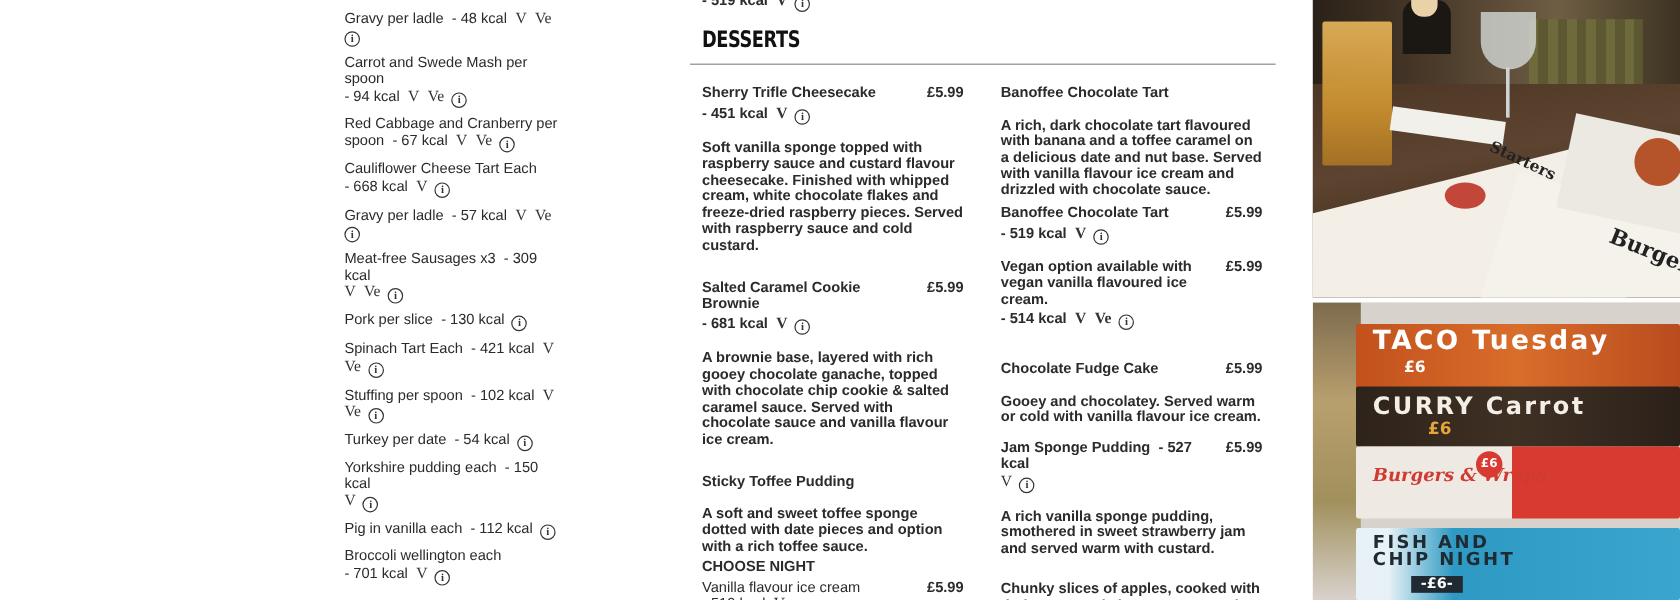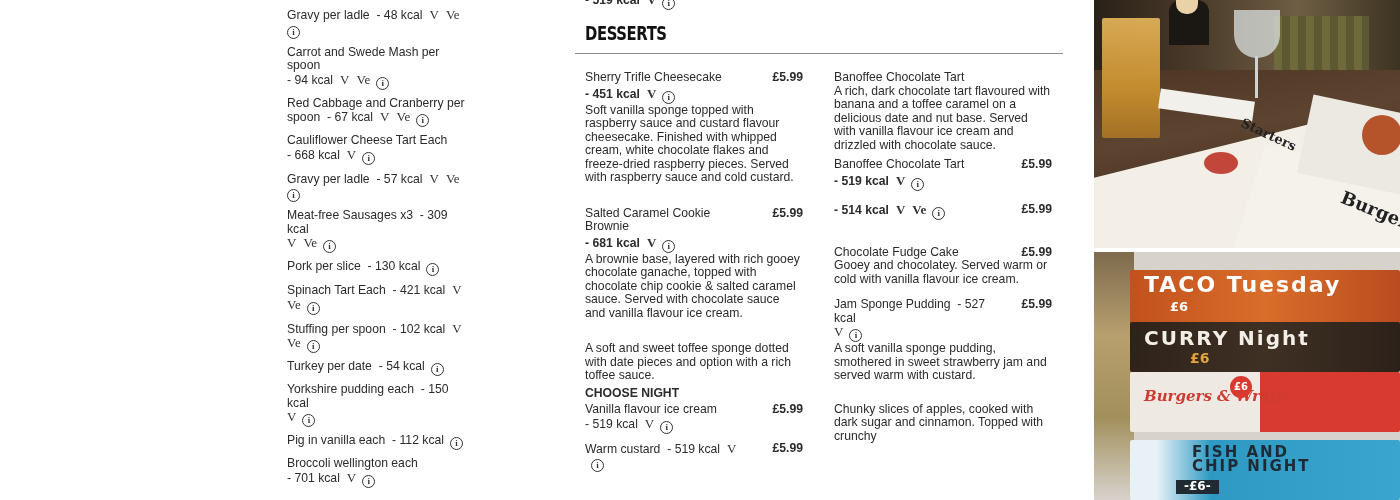--- a/index.html
+++ b/index.html
@@ -13,24 +13,24 @@
   .info { display: inline-block; width: 13px; height: 13px; border: 1.2px solid #333; border-radius: 50%; font-family: "Liberation Serif", serif; font-size: 9px; line-height: 11px; text-align: center; margin-left: 6px; vertical-align: -2px; color: #333; font-weight: bold; }
   .info.first { margin-left: 0; }
   .top-stub { position: absolute; left: 585px; top: -7px; font-weight: bold; font-size: 12.2px; }
   .section-title { position: absolute; left: 585px; top: 27px; font-family: "DejaVu Sans", sans-serif; font-weight: bold; font-size: 19px; letter-spacing: -0.5px; transform: scaleX(0.78); transform-origin: left; color: #111; }
   .section-rule { position: absolute; left: 575px; top: 53px; width: 488px; height: 1px; background: #8c8c8c; }
 
   .mcol { position: absolute; width: 218px; }
   .mcol-a { left: 585px; top: 71px; }
   .mcol-b { left: 834px; top: 71px; }
   .dish { position: relative; margin-bottom: 12px; }
-  .dish .title { font-weight: normal; display: block; padding-right: 48px; }
+  .dish .title { font-weight: bold; display: block; padding-right: 48px; }
   .dish .price { position: absolute; right: 0; top: 0; font-weight: bold; }
   .dish .kline { font-weight: bold; display: block; margin-top: 2px; }
-  .dish .desc { display: block; margin-top: 0; font-weight: normal; }
+  .dish .desc { display: block; margin-top: 13px; font-weight: bold; }
   .choose { font-weight: bold; margin: 4px 0 3px; display: block; }
   .opt { position: relative; padding-right: 48px; margin-bottom: 8px; }
   .opt .price { position: absolute; right: 0; top: 0; font-weight: bold; }
 
   .photo1 { position: absolute; left: 1094px; top: 0; width: 306px; height: 248px; overflow: hidden; background: linear-gradient(160deg, #3b2e22 0%, #5a4632 30%, #4a3626 55%, #6b5846 75%, #3a2b1f 100%); }
   .photo2 { position: absolute; left: 1094px; top: 252px; width: 306px; height: 248px; overflow: hidden; background: #d8d2cc; }
   .band { position: absolute; left: 36px; width: 270px; border-radius: 2px; color: #fff; font-weight: bold; font-family: "DejaVu Sans", sans-serif; }
   .band .big { position: absolute; left: 14px; font-size: 22px; letter-spacing: 2px; }
   .band .price6 { position: absolute; font-size: 16px; }
   .band-taco { top: 18px; height: 60px; background: linear-gradient(90deg, #c2511d, #d96d2a, #b84c1f); }
@@ -97,20 +97,21 @@
     <span class="kline"><span>- 451 kcal</span><span class="diet">V</span><span class="info">i</span></span>
     <span class="desc">Soft vanilla sponge topped with raspberry sauce and custard flavour cheesecake. Finished with whipped cream, white chocolate flakes and freeze-dried raspberry pieces. Served with raspberry sauce and cold custard.</span>
   </div>
   <div class="dish" style="margin-top:22px">
     <span class="title">Salted Caramel Cookie Brownie</span>
     <span class="price">£5.99</span>
     <span class="kline"><span>- 681 kcal</span><span class="diet">V</span><span class="info">i</span></span>
     <span class="desc">A brownie base, layered with rich gooey chocolate ganache, topped with chocolate chip cookie &amp; salted caramel sauce. Served with chocolate sauce and vanilla flavour ice cream.</span>
   </div>
   <div class="dish" style="margin-top:22px">
+    <span class="title">Sticky Toffee Pudding</span>
     <span class="desc">A soft and sweet toffee sponge dotted with date pieces and option with a rich toffee sauce.</span>
     <span class="choose">CHOOSE NIGHT</span>
     <div class="opt">
       <span>Vanilla flavour ice cream</span><br>
       <span>- 519 kcal</span><span class="diet">V</span><span class="info">i</span>
       <span class="price">£5.99</span>
     </div>
     <div class="opt">
       <span>Warm custard</span>&nbsp;&nbsp;<span>- 519 kcal</span><span class="diet">V</span><span class="info">i</span>
       <span class="price">£5.99</span>
@@ -123,33 +124,34 @@
   <div class="dish" style="margin-bottom:6px">
     <span class="title">Banoffee Chocolate Tart</span>
     <span class="desc">A rich, dark chocolate tart flavoured with banana and a toffee caramel on a delicious date and nut base. Served with vanilla flavour ice cream and drizzled with chocolate sauce.</span>
   </div>
   <div class="dish">
     <span class="title">Banoffee Chocolate Tart</span>
     <span class="price">£5.99</span>
     <span class="kline"><span>- 519 kcal</span><span class="diet">V</span><span class="info">i</span></span>
   </div>
   <div class="dish">
+    <span class="title">Vegan option available with vegan vanilla flavoured ice cream.</span>
     <span class="price">£5.99</span>
     <span class="kline"><span>- 514 kcal</span><span class="diet">V</span><span class="diet">Ve</span><span class="info">i</span></span>
   </div>
   <div class="dish" style="margin-top:26px">
     <span class="title">Chocolate Fudge Cake</span>
     <span class="price">£5.99</span>
     <span class="desc">Gooey and chocolatey. Served warm or cold with vanilla flavour ice cream.</span>
   </div>
   <div class="dish">
     <span class="title"><span>Jam Sponge Pudding</span>&nbsp;&nbsp;<span>- 527 kcal</span></span>
     <span class="price">£5.99</span>
     <span class="kline" style="font-weight:normal;margin-top:0"><span class="diet" style="margin-left:0">V</span><span class="info">i</span></span>
-    <span class="desc">A soft vanilla sponge pudding, smothered in sweet strawberry jam and served warm with custard.</span>
+    <span class="desc">A rich vanilla sponge pudding, smothered in sweet strawberry jam and served warm with custard.</span>
   </div>
   <div class="dish" style="margin-top:20px">
     <span class="desc">Chunky slices of apples, cooked with dark sugar and cinnamon. Topped with crunchy</span>
   </div>
 </div>
 
 <div class="photo1" title="Restaurant table with pint glass, gin glass and Starters/Burgers menus">
   <div style="position:absolute;left:0;top:0;width:306px;height:70px;background:linear-gradient(90deg,#2a2118,#4a3a2a,#6e5e44,#3d3322);"></div>
   <div style="position:absolute;left:75px;top:0;width:40px;height:45px;background:#1b1713;border-radius:12px 12px 0 0;"></div>
   <div style="position:absolute;left:82px;top:0;width:22px;height:14px;background:#e9d2a8;border-radius:0 0 10px 10px;"></div>
@@ -168,24 +170,24 @@
   <div style="position:absolute;left:110px;top:152px;width:34px;height:22px;background:#c3463a;border-radius:50%;"></div>
 </div>
 
 <div class="photo2">
   <div style="position:absolute;left:0;top:0;width:40px;height:248px;background:linear-gradient(180deg,#7d6b4e,#b89f6e,#a1905c,#d8d2cc);"></div>
   <div class="band band-taco">
     <span class="big" style="top:8px;font-size:22px;">TACO Tuesday</span>
     <span class="price6" style="left:40px;top:30px;font-size:13px;">£6</span>
   </div>
   <div class="band band-curry">
-    <span class="big" style="top:10px;color:#f3efe6;font-size:20px;">CURRY Night</span>
+    <span class="big" style="top:10px;color:#f3efe6;font-size:20px;">CURRY Carrot</span>
     <span class="price6" style="left:60px;top:30px;color:#e5a53a;font-size:14px;">£6</span>
   </div>
   <div class="band band-burger">
     <span class="big" style="top:18px;color:#cf3b31;font-family:'DejaVu Serif',serif;font-style:italic;font-size:15px;letter-spacing:0;">Burgers &amp; Wraps</span>
     <span class="price6" style="left:100px;top:4px;width:22px;height:22px;background:#d93a30;border-radius:50%;font-size:10px;line-height:22px;text-align:center;">£6</span>
   </div>
   <div class="band band-fish">
-    <span class="big" style="top:6px;color:#1f2a33;font-size:15px;letter-spacing:2px;width:150px;margin-left:48px;">FISH AND CHIP NIGHT</span>
+    <span class="big" style="top:6px;color:#1f2a33;font-size:15px;letter-spacing:2px;width:150px;">FISH AND CHIP NIGHT</span>
     <span class="price6" style="left:46px;top:40px;background:#1f2a33;color:#fff;padding:0 8px;font-size:12px;">-£6-</span>
   </div>
 </div>
 
 </body></html>

